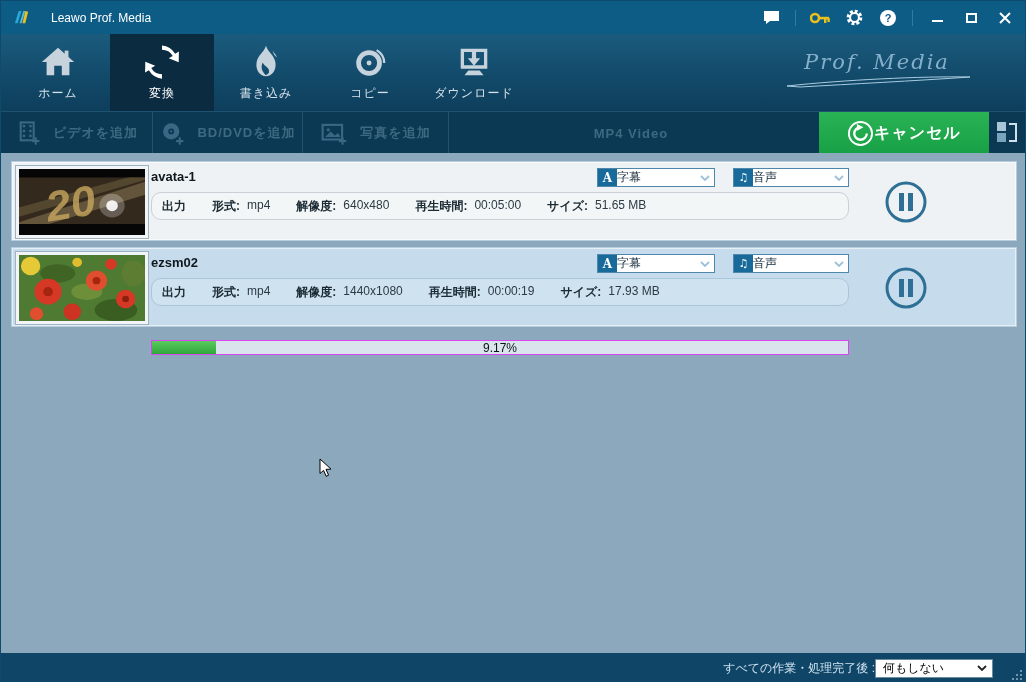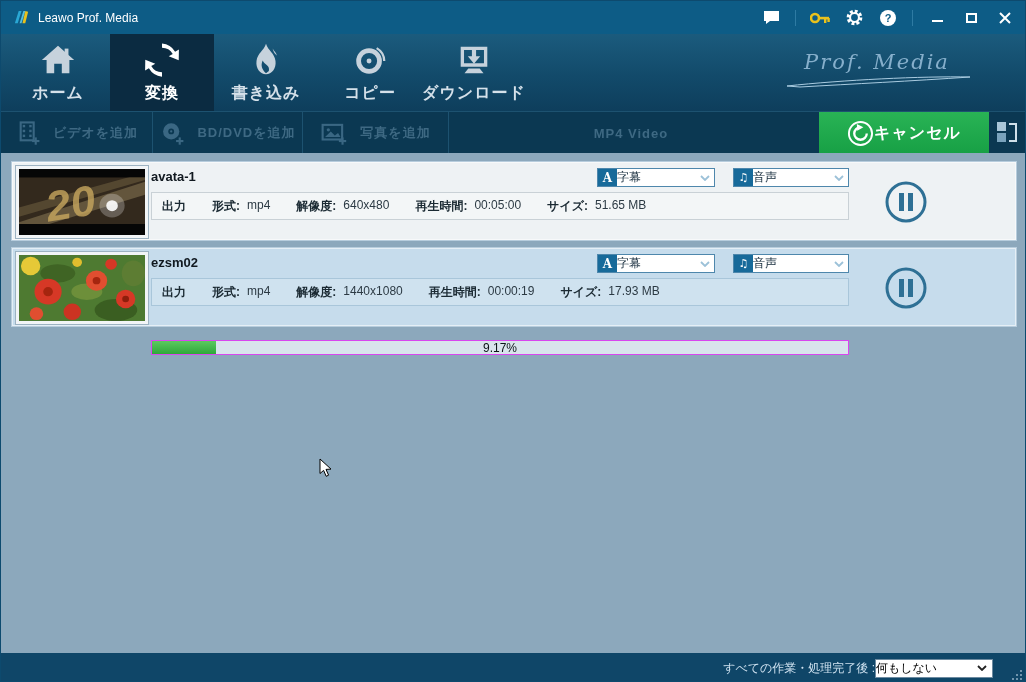--- a/index.html
+++ b/index.html
@@ -8,37 +8,37 @@
   #window {
     position:relative; width:1026px; height:682px; overflow:hidden;
     background:#8ca8bc; border:1px solid #0d4a6e;
   }
   
   .titlebar {
     position:absolute; left:0; top:0; width:100%; height:33px;
     background:#0d5c86; display:flex; align-items:center;
   }
   .app-logo { margin-left:12px; width:17px; height:17px; }
-  .app-title { margin-left:8px; color:#fff; font-size:12px; }
+  .app-title { margin-left:21px; color:#fff; font-size:12px; }
   .tb-right { position:absolute; right:10px; top:0; height:33px; display:flex; align-items:center; gap:14px; }
   .tb-icon { width:20px; height:20px; display:flex; align-items:center; justify-content:center; cursor:pointer; }
   .tb-sep { width:1px; height:16px; background:#2e7ba3; }
   .help-bubble { width:16px; height:16px; background:#fff; color:#0d5c86; border-radius:50%;
     font-size:11px; font-weight:bold; display:flex; align-items:center; justify-content:center; }
   .min-glyph { width:11px; height:9px; border-bottom:2px solid #fff; }
   .max-glyph { width:11px; height:10px; border:2px solid #fff; }
   
   .navbar {
     position:absolute; left:0; top:33px; width:100%; height:77px;
     background:linear-gradient(180deg,#1b5b7d 0%,#124a6a 55%,#0e3e5c 100%);
     display:flex; padding-left:5px;
   }
   .nav-tab { width:104px; height:77px; display:flex; flex-direction:column; align-items:center;
     justify-content:center; gap:4px; cursor:pointer; }
-  .nav-tab .tab-label { font-size:16px; font-weight:bold; color:#d5e1ea; letter-spacing:1px; }
+  .nav-tab .tab-label { font-size:12px; font-weight:normal; color:#d5e1ea; letter-spacing:1px; }
   .nav-tab svg { display:block; }
   .nav-tab.active { background:#0b2b41; }
   .nav-tab.active .tab-label { color:#ffffff; }
   .brand { position:absolute; right:48px; top:16px; width:200px; text-align:center; }
   .brand-text { font-family:"DejaVu Serif", serif; font-style:italic; font-size:21px;
     color:#86afcb; letter-spacing:2px; }
   
   .toolbar {
     position:absolute; left:0; top:110px; width:100%; height:42px;
     background:#0b3852; border-top:1px solid #1d5270;
@@ -74,42 +74,42 @@
   .dropdown { position:absolute; top:6px; height:19px; background:#fff;
     border:1px solid #4e87ac; display:flex; align-items:stretch; cursor:pointer; }
   .dd-subtitle { left:585px; width:118px; }
   .dd-audio { left:721px; width:116px; }
   .dd-icon { width:19px; background:#176a9a; color:#fff; display:flex; align-items:center;
     justify-content:center; font:bold 12px "DejaVu Serif", serif; }
   .dd-icon.music { font-family:"DejaVu Sans", sans-serif; font-size:11px; }
   .dd-text { flex:1; font-size:12px; color:#13293a; display:flex; align-items:center; }
   .dd-chev { width:18px; display:flex; align-items:center; justify-content:center; }
   .info-strip { position:absolute; left:139px; top:30px; width:698px; height:28px;
-    display:flex; align-items:center; padding:0 10px; column-gap:26px; font-size:12px; }
+    display:flex; align-items:center; padding:0 10px; column-gap:26px; font-size:12px;border-radius:10px; }
   .row-0 .info-strip { background:#f3f6f7; border:1px solid #c9d1d6; }
   .row-1 .info-strip { background:#cfe2ef; border:1px solid #a9c6da; }
   .pair { display:flex; column-gap:7px; white-space:nowrap; }
   .lbl { font-weight:bold; color:#1b2a33; }
   .val { color:#2c3a44; }
   .progress-track { position:absolute; left:139px; top:60px; width:698px; height:15px;margin-top:32px; }
   .row-0 .progress-track { background:#d9dfe3; border:1px solid #b6c0c6; }
   .row-1 .progress-track { background:#d9e4ec; border:1px solid #d946ef; }
   .progress-fill { position:absolute; left:0; top:0; height:100%;
     background:linear-gradient(180deg,#5cc95f 0%,#2fa83a 100%); }
   .progress-label { position:absolute; left:0; top:0; width:100%; height:100%;
     display:flex; align-items:center; justify-content:center;
     font-size:12px; color:#0d1418; }
   .pause-btn { position:absolute; left:872px; top:18px; width:44px; height:44px; cursor:pointer; }
   
   .statusbar { position:absolute; left:0; top:652px; width:100%; height:30px; background:#0f4668;
     display:flex; align-items:center; justify-content:flex-end; padding-right:32px; }
   .status-label { color:#cfe2f0; font-size:12px; }
   .status-select { width:118px; height:19px; background:#fff; border:1px solid #6c8aa0;
     display:flex; align-items:center; cursor:pointer; }
-  .status-select .sel-text { flex:1; font-size:12px; color:#000; }
+  .status-select .sel-text { flex:1; font-size:12px; color:#000; padding-left:7px; }
   .status-select .sel-chev { width:20px; display:flex; align-items:center; justify-content:center; }
   .resize-grip { position:absolute; right:3px; bottom:3px; width:10px; height:10px; }
   .resize-grip i { position:absolute; width:2px; height:2px; background:#6f94ad; }
   
   .cursor { position:absolute; left:318px; top:457px; z-index:50; pointer-events:none; }
 </style>
 </head>
 <body>
 
 <div id="window">

